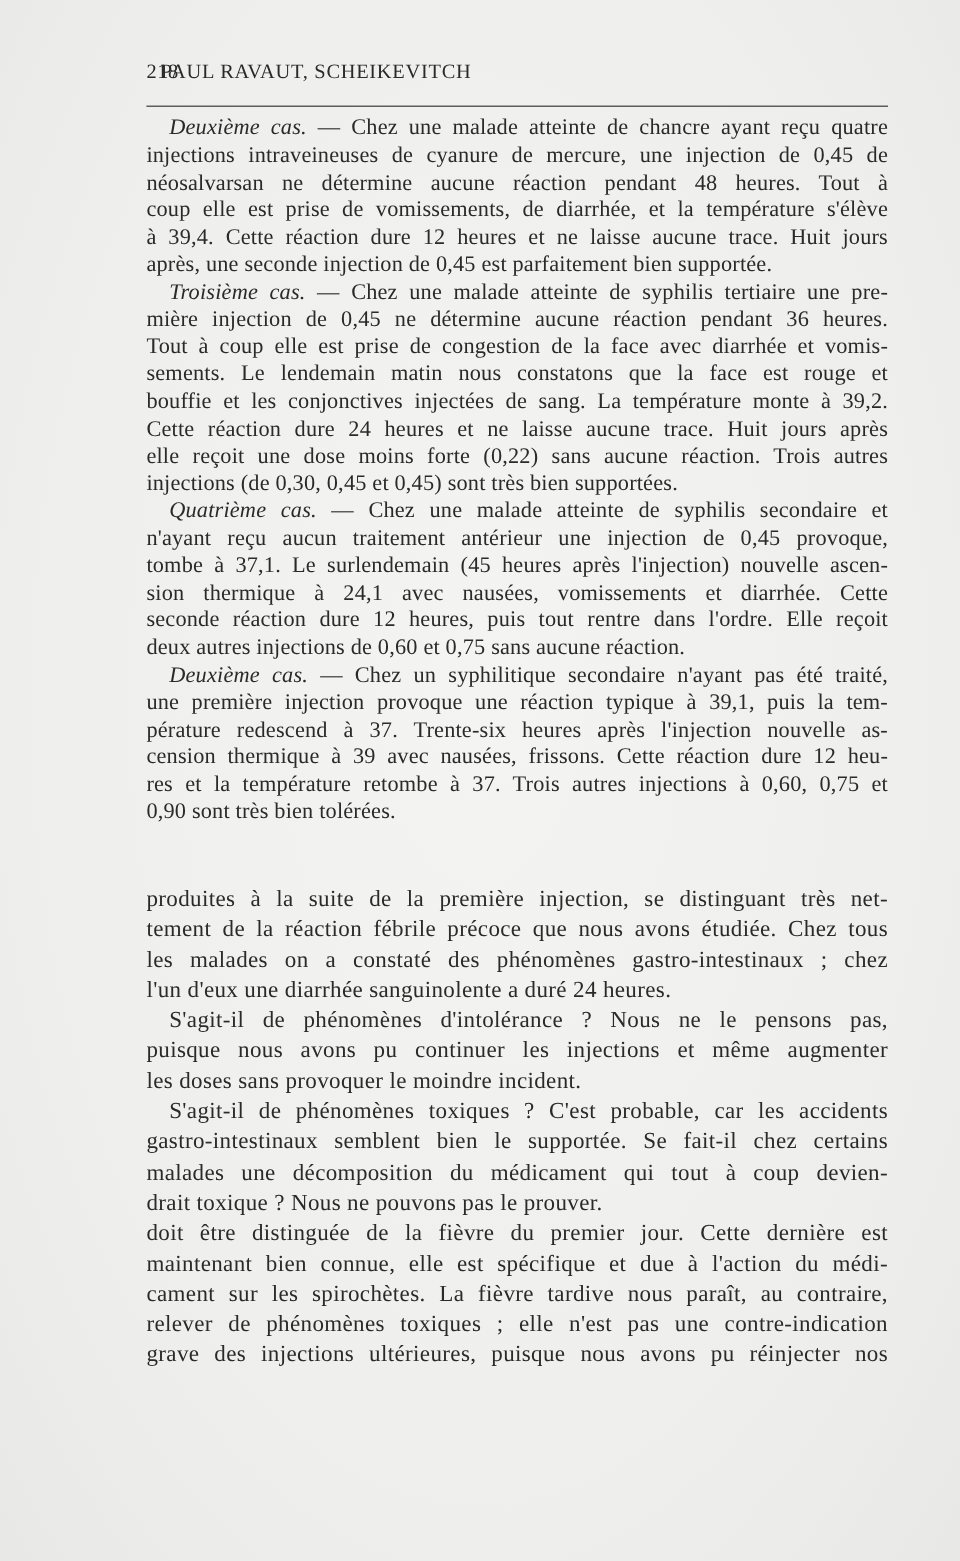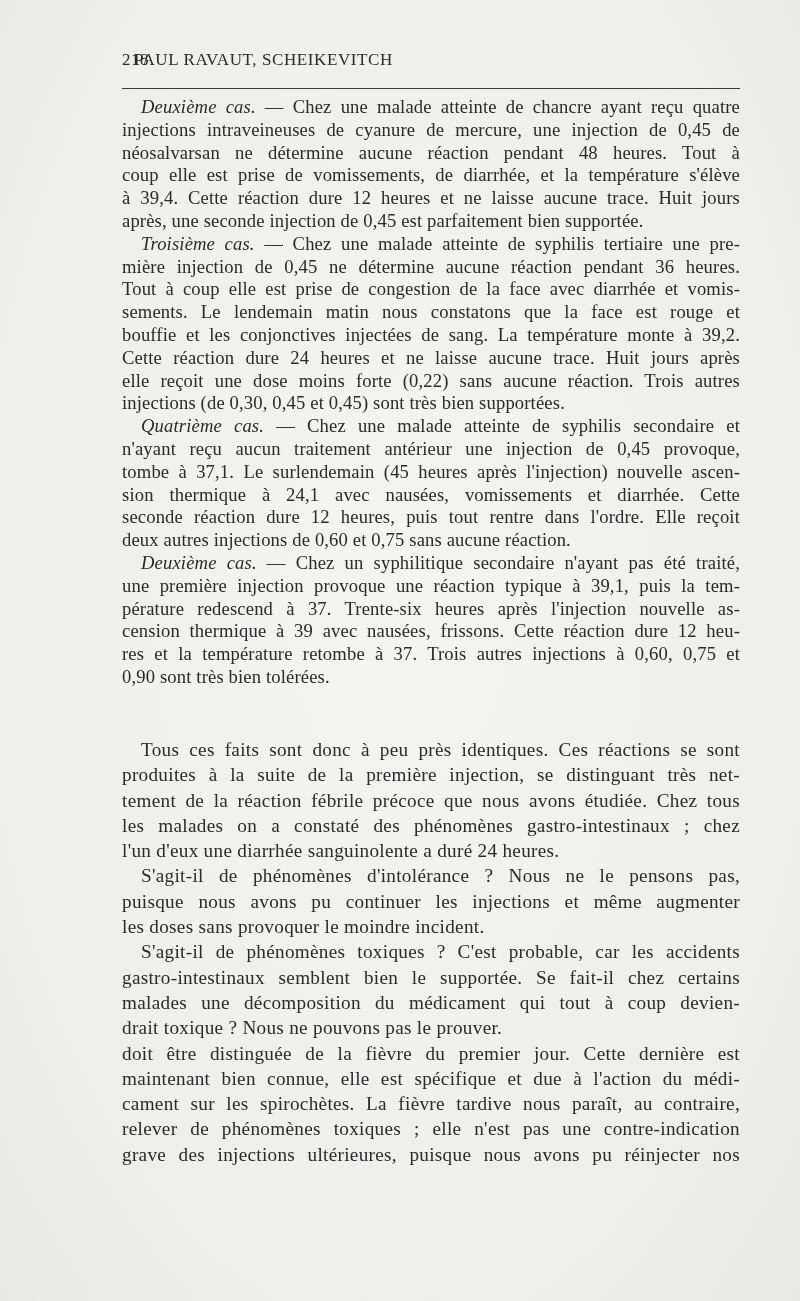--- a/index.html
+++ b/index.html
@@ -103,21 +103,20 @@
       <span class="line">pérature redescend à 37. Trente-six heures après l'injection nouvelle as-</span>
       <span class="line">cension thermique à 39 avec nausées, frissons. Cette réaction dure 12 heu-</span>
       <span class="line">res et la température retombe à 37. Trois autres injections à 0,60, 0,75 et</span>
       <span class="line last">0,90 sont très bien tolérées.</span>
     </div>
   </div>
 
   <div class="block block2" style="top:737px;">
 
     <div>
-      <span class="line indent">Tous ces faits sont donc à peu près identiques. Ces réactions se sont</span>
       <span class="line">produites à la suite de la première injection, se distinguant très net-</span>
       <span class="line">tement de la réaction fébrile précoce que nous avons étudiée. Chez tous</span>
       <span class="line">les malades on a constaté des phénomènes gastro-intestinaux ; chez</span>
       <span class="line last">l'un d'eux une diarrhée sanguinolente a duré 24 heures.</span>
     </div>
 
     <div>
       <span class="line indent">S'agit-il de phénomènes d'intolérance ? Nous ne le pensons pas,</span>
       <span class="line">puisque nous avons pu continuer les injections et même augmenter</span>
       <span class="line last">les doses sans provoquer le moindre incident.</span>

